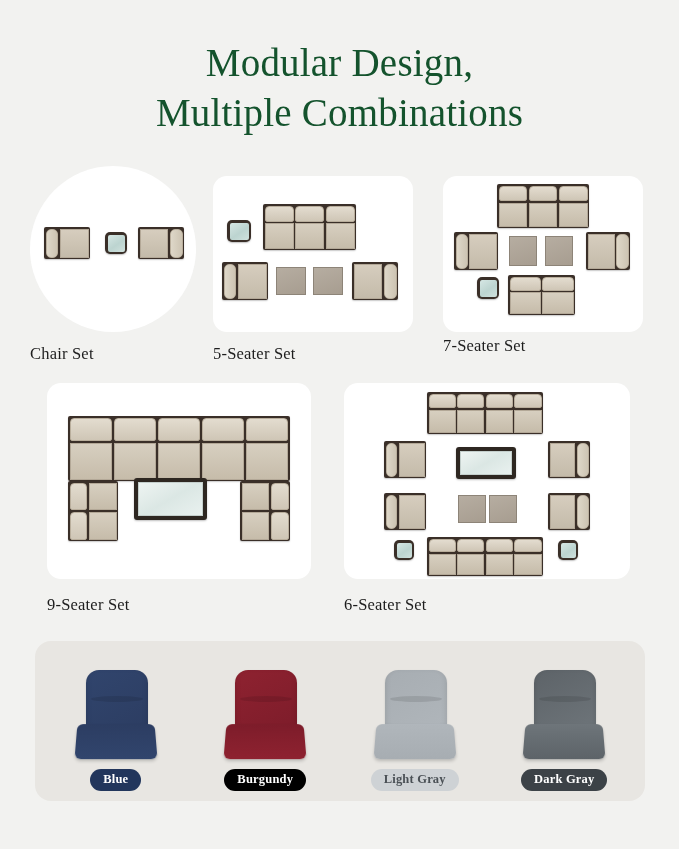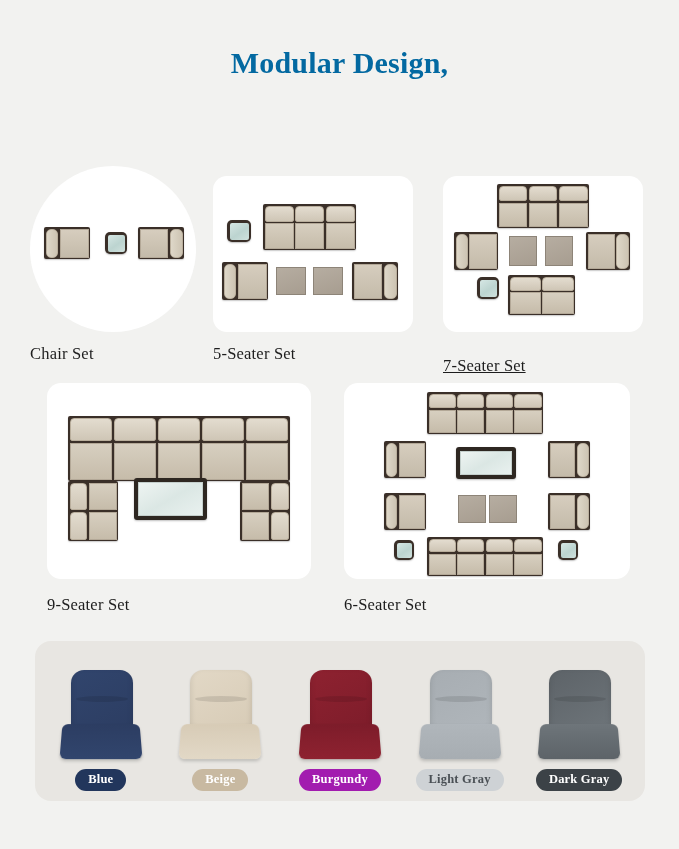--- a/index.html
+++ b/index.html
@@ -13,24 +13,24 @@
     position: relative;
   }
 
   
   .title-block {
     text-align: center;
     padding-top: 38px;
   }
   .title-line {
     font-family: "Liberation Serif", "DejaVu Serif", serif;
-    font-weight: bold;
-    font-size: 30px;
+    font-weight: normal;
+    font-size: 39px;
     line-height: 50px;
-    color: #0369a1;
+    color: #14532d;
     letter-spacing: 0.2px;
   }
 
   .card {
     position: absolute;
     background: #ffffff;
     border-radius: 14px;
   }
   .card.circle { border-radius: 50%; background: #ffffff; }
 
@@ -183,20 +183,21 @@
     letter-spacing: 0.2px;
     white-space: nowrap;
     font-family: "Liberation Serif", "DejaVu Serif", serif;
   }
 </style>
 </head>
 <body>
 
 <div class="title-block">
   <div class="title-line">Modular Design,</div>
+  <div class="title-line">Multiple Combinations</div>
 </div>
 
 <div id="layouts-root">
     <div class="card circle" style="left: 30px; top: 166px; width: 166px; height: 166px;">
       <div class="fz chair" style="left: 14px; top: 61px; width: 46px; height: 32px; position: absolute;">
         <div class="chair-arm"></div>
         <div class="chair-seat"></div>
       </div>
       <div class="fz sidetable" style="left: 75px; top: 66px; width: 22px; height: 22px; position: absolute;">
         <div class="sidetable-glass"></div>
@@ -265,21 +266,21 @@
         <div class="sofa-backrow">
           <div class="sofa-back"></div>
           <div class="sofa-back"></div>
         </div>
         <div class="sofa-seatrow">
           <div class="sofa-seat"></div>
           <div class="sofa-seat"></div>
         </div>
       </div>
     </div>
-    <div class="caption" style="left: 443px; top: 356px; width: 200px; text-decoration: underline;">7-Seater Set</div>
+    <div class="caption" style="left: 443px; top: 336px; width: 200px;">7-Seater Set</div>
     <div class="card" style="left: 47px; top: 383px; width: 264px; height: 196px;">
       <div class="fz" style="width: 222px; height: 125px; left: 21px; top: 33px; position: absolute;">
         <div class="sofa" style="position: absolute; left: 0px; top: 0px; width: 222px; height: 65px;">
           <div class="sofa-backrow">
             <div class="sofa-back"></div>
             <div class="sofa-back"></div>
             <div class="sofa-back"></div>
             <div class="sofa-back"></div>
             <div class="sofa-back"></div>
           </div>
@@ -381,31 +382,24 @@
   <div class="swatch-row" id="swatch-root">
       <div class="swatch">
         <div class="cushion-wrap">
           <div class="cushion-back" style="background: linear-gradient(150deg, rgb(49, 69, 109) 0%, rgb(44, 61, 98) 100%); box-shadow: rgba(0, 0, 0, 0.12) 0px -3px 6px inset, rgba(0, 0, 0, 0.15) 0px 1px 2px;"></div>
           <div class="cushion-seat" style="background: linear-gradient(rgb(44, 61, 98) 0%, rgb(49, 69, 109) 100%); box-shadow: rgba(0, 0, 0, 0.18) 0px 2px 3px;"></div>
         </div>
         <div class="pill" style="background: rgb(34, 54, 92); color: rgb(255, 255, 255);">Blue</div>
       </div>
       <div class="swatch">
         <div class="cushion-wrap">
-          <div class="cushion-back" style="background: linear-gradient(150deg, rgb(226, 216, 198) 0%, rgb(215, 203, 182) 100%); box-shadow: rgba(0, 0, 0, 0.12) 0px -3px 6px inset, rgba(0, 0, 0, 0.15) 0px 1px 2px;"></div>
-          <div class="cushion-seat" style="background: linear-gradient(rgb(215, 203, 182) 0%, rgb(226, 216, 198) 100%); box-shadow: rgba(0, 0, 0, 0.18) 0px 2px 3px;"></div>
-        </div>
-        <div class="pill" style="background: rgb(200, 185, 161); color: rgb(255, 255, 255);">Beige</div>
-      </div>
-      <div class="swatch">
-        <div class="cushion-wrap">
           <div class="cushion-back" style="background: linear-gradient(150deg, rgb(142, 34, 48) 0%, rgb(125, 28, 42) 100%); box-shadow: rgba(0, 0, 0, 0.12) 0px -3px 6px inset, rgba(0, 0, 0, 0.15) 0px 1px 2px;"></div>
           <div class="cushion-seat" style="background: linear-gradient(rgb(125, 28, 42) 0%, rgb(142, 34, 48) 100%); box-shadow: rgba(0, 0, 0, 0.18) 0px 2px 3px;"></div>
         </div>
-        <div class="pill" style="background: #a21caf; color: rgb(255, 255, 255);">Burgundy</div>
+        <div class="pill" style="background: #000000; color: rgb(255, 255, 255);">Burgundy</div>
       </div>
       <div class="swatch">
         <div class="cushion-wrap">
           <div class="cushion-back" style="background: linear-gradient(150deg, rgb(167, 173, 178) 0%, rgb(176, 182, 187) 100%); box-shadow: rgba(0, 0, 0, 0.12) 0px -3px 6px inset, rgba(0, 0, 0, 0.15) 0px 1px 2px;"></div>
           <div class="cushion-seat" style="background: linear-gradient(rgb(176, 182, 187) 0%, rgb(167, 173, 178) 100%); box-shadow: rgba(0, 0, 0, 0.18) 0px 2px 3px;"></div>
         </div>
         <div class="pill" style="background: rgb(206, 210, 213); color: rgb(74, 80, 85);">Light Gray</div>
       </div>
       <div class="swatch">
         <div class="cushion-wrap">

